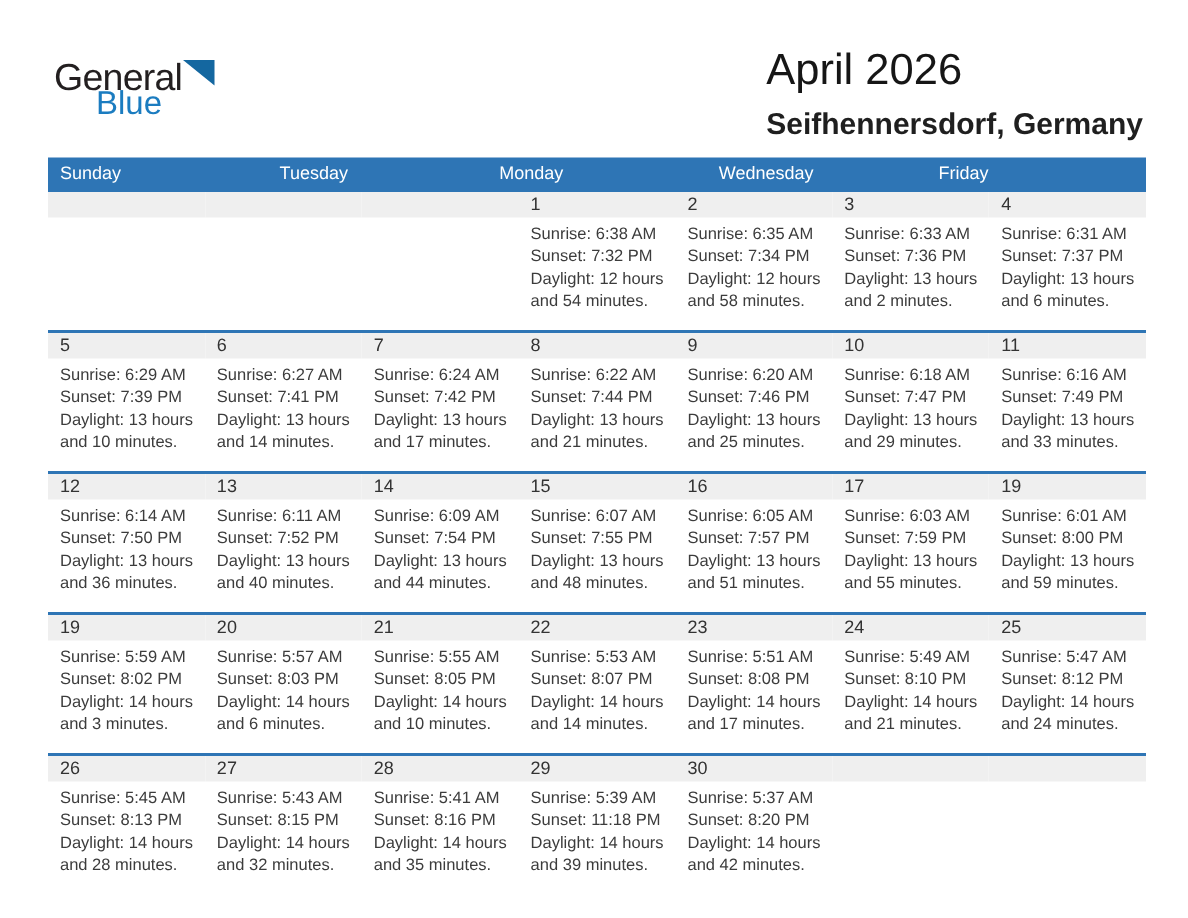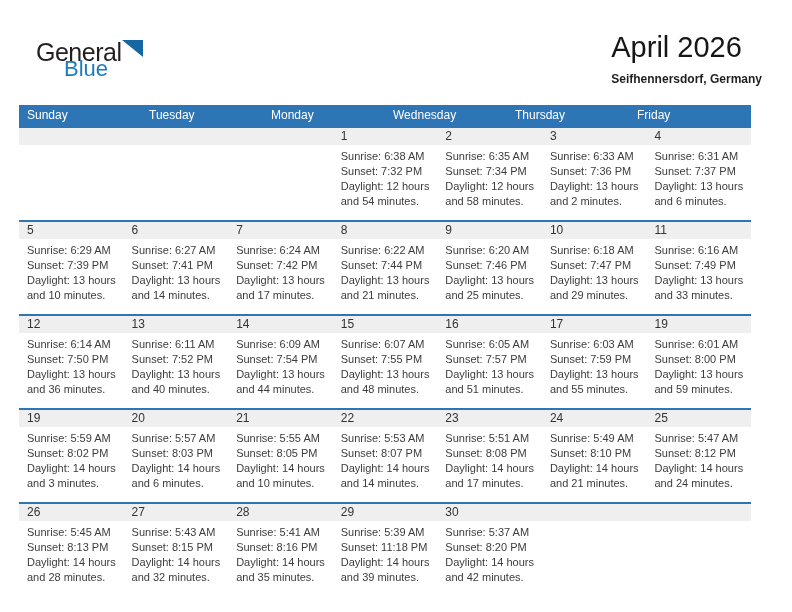--- a/index.html
+++ b/index.html
@@ -20,24 +20,24 @@
     width:0;height:0;
     border-top:17px solid var(--logo-triangle,#1467A0);
     border-left:21px solid transparent;
     margin-left:1px;margin-bottom:1px;
   }
   .logo-blue{font-size:22px;color:var(--logo-blue,#1B7CC0);line-height:1;margin-top:-7px;margin-left:28px;}
 
   
   .title-block{position:absolute;right:30px;top:32px;text-align:left;}
   .page-title{font-size:29px;color:#161616;line-height:1.1;}
-  .page-subtitle{font-size:12px;font-weight:bold;color:#1f1f1f;margin-top:8px;}
+  .page-subtitle{font-size:20px;font-weight:bold;color:#1f1f1f;margin-top:8px;}
 
   
-  .calendar{position:absolute;left:19px;top:105px;width:732px;}
+  .calendar{position:absolute;left:32px;top:105px;width:732px;}
   .cal-header{display:flex;background:var(--accent,#2E75B5);height:21px;}
   .cal-header-cell{
     flex:1 1 0;min-width:0;box-sizing:border-box;
     color:var(--header-text,#fff);font-size:12px;line-height:21px;padding-left:8px;
     white-space:nowrap;overflow:hidden;
   }
   .week-row{display:flex;border-top:2px solid var(--accent,#2E75B5);}
   .day-cell{flex:1 1 0;min-width:0;box-sizing:border-box;}
   .day-num{
     height:17px;line-height:17px;background:var(--strip-gray,#EFEFEF);
@@ -63,21 +63,20 @@
     <div class="page-title">April 2026</div>
     <div class="page-subtitle">Seifhennersdorf, Germany</div>
   </div>
 
   <div class="calendar">
     <div class="cal-header">
       <div class="cal-header-cell">Sunday</div>
       <div class="cal-header-cell">Tuesday</div>
       <div class="cal-header-cell">Monday</div>
       <div class="cal-header-cell">Wednesday</div>
-      <div class="cal-header-cell">Thursday</div>
       <div class="cal-header-cell">Friday</div>
     </div>
     <div id="calendar-weeks">
         <div class="week-row">
           <div class="day-cell">
             <div class="day-num"></div>
             <div class="day-info"></div>
           </div>
           <div class="day-cell">
             <div class="day-num"></div>

